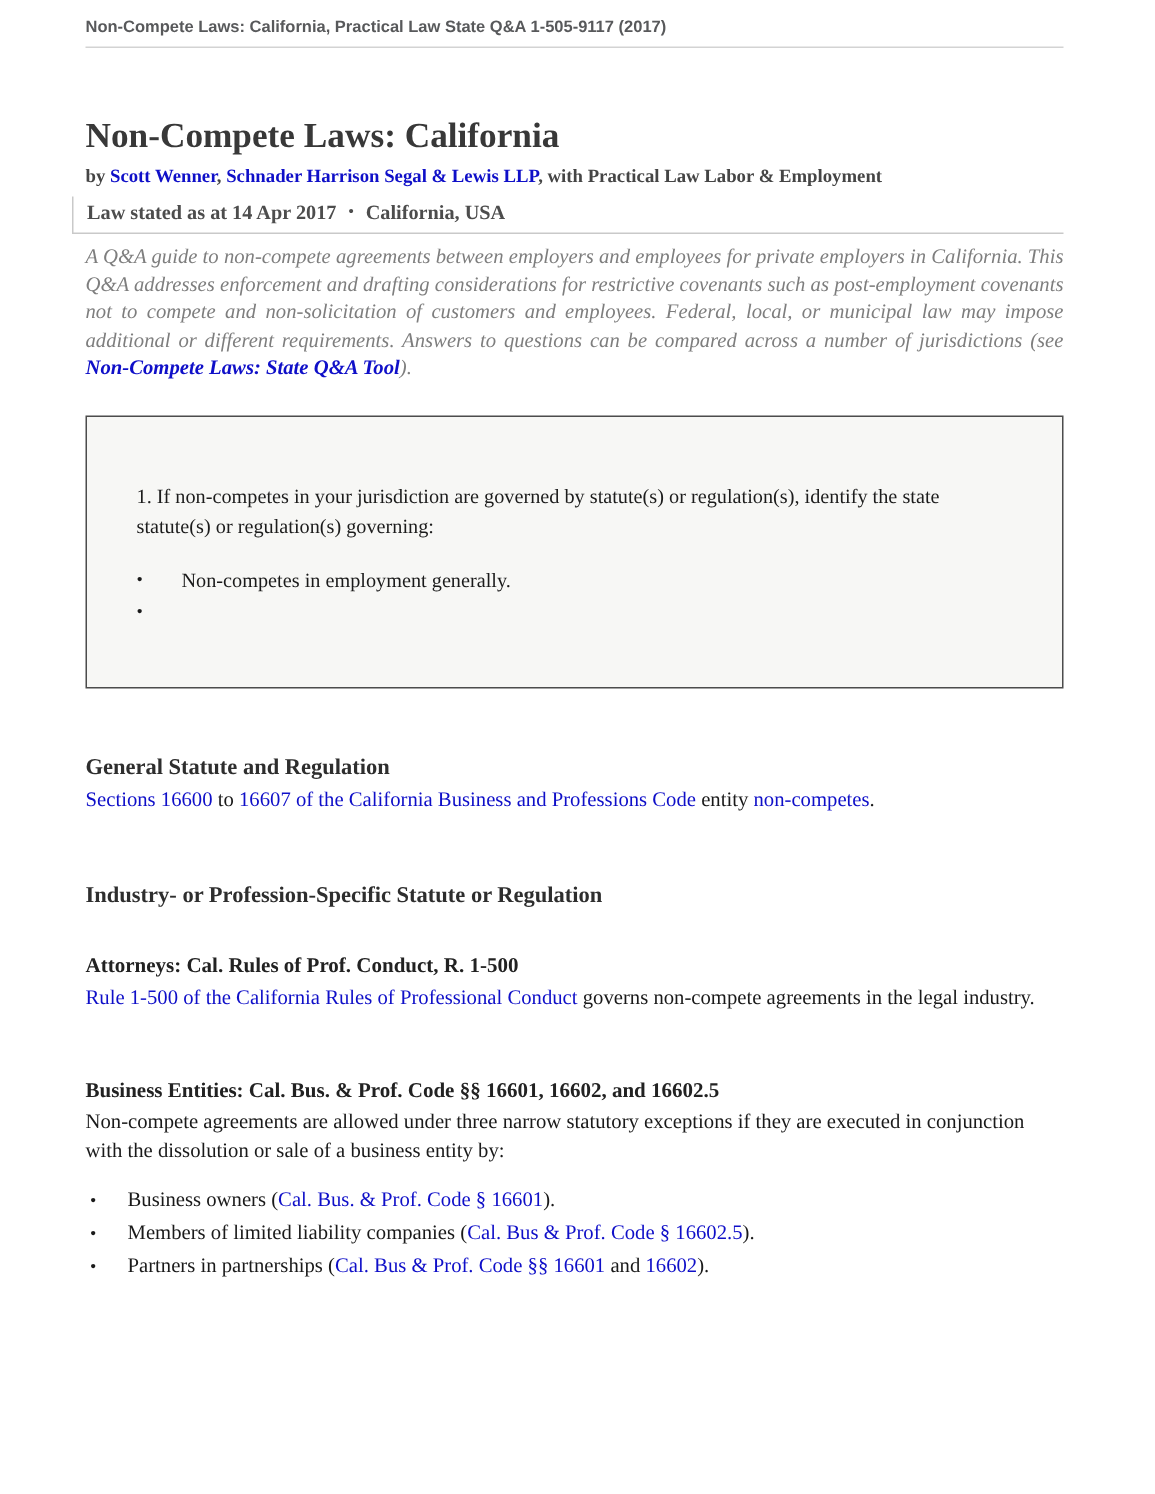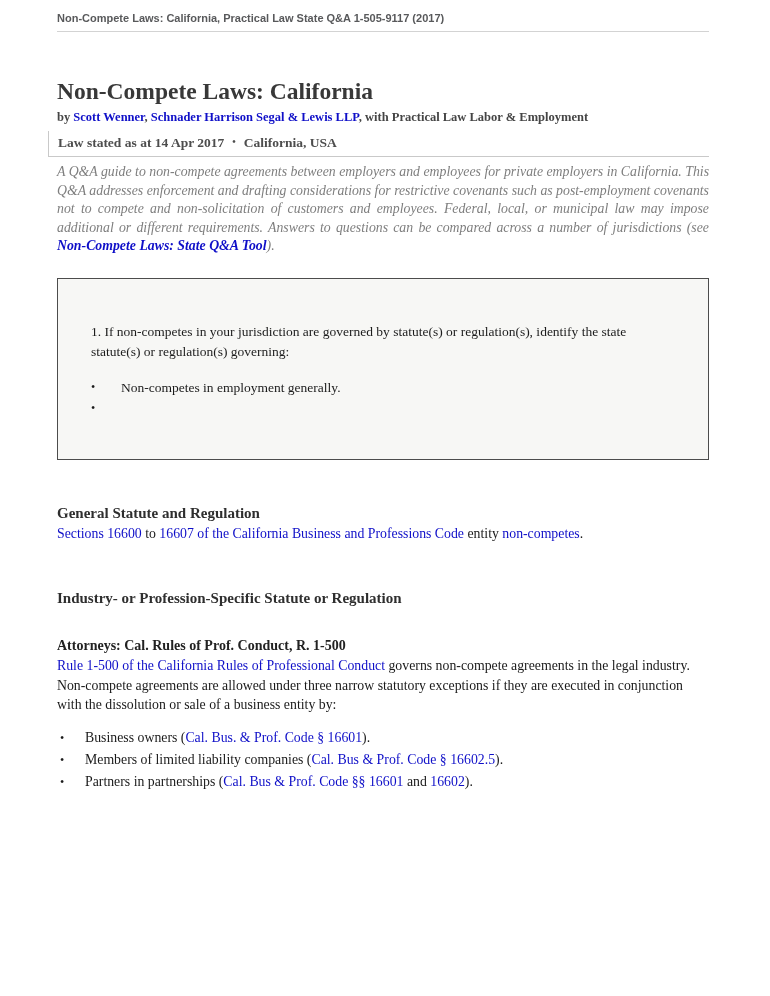--- a/index.html
+++ b/index.html
@@ -160,20 +160,21 @@
     </div>
 
     <h3 class="sub-heading mt-general">General Statute and Regulation</h3>
     <p class="body-line"><a class="link">Sections 16600</a><span> to </span><a class="link">16607 of the California Business and Professions Code</a><span> entity </span><a class="link" style="font-weight:normal">non-competes</a><span>.</span></p>
 
     <h3 class="sub-heading mt-industry">Industry- or Profession-Specific Statute or Regulation</h3>
 
     <h4 class="minor-heading mt-attorneys">Attorneys: Cal. Rules of Prof. Conduct, R. 1-500</h4>
     <p class="body-line"><a class="link">Rule 1-500 of the California Rules of Professional Conduct</a><span> governs non-compete agreements in the legal industry.</span></p>
 
+    <h4 class="minor-heading mt-business">Business Entities: Cal. Bus. &amp; Prof. Code §§ 16601, 16602, and 16602.5</h4>
     <p class="body-line">Non-compete agreements are allowed under three narrow statutory exceptions if they are executed in conjunction with the dissolution or sale of a business entity by:</p>
     <ul class="blist outer">
       <li>
           <span class="mark">•</span>
           <span><span>Business owners (</span><a class="link">Cal. Bus. &amp; Prof. Code § 16601</a><span>).</span></span>
         </li>
       <li>
           <span class="mark">•</span>
           <span><span>Members of limited liability companies (</span><a class="link">Cal. Bus &amp; Prof. Code § 16602.5</a><span>).</span></span>
         </li>

